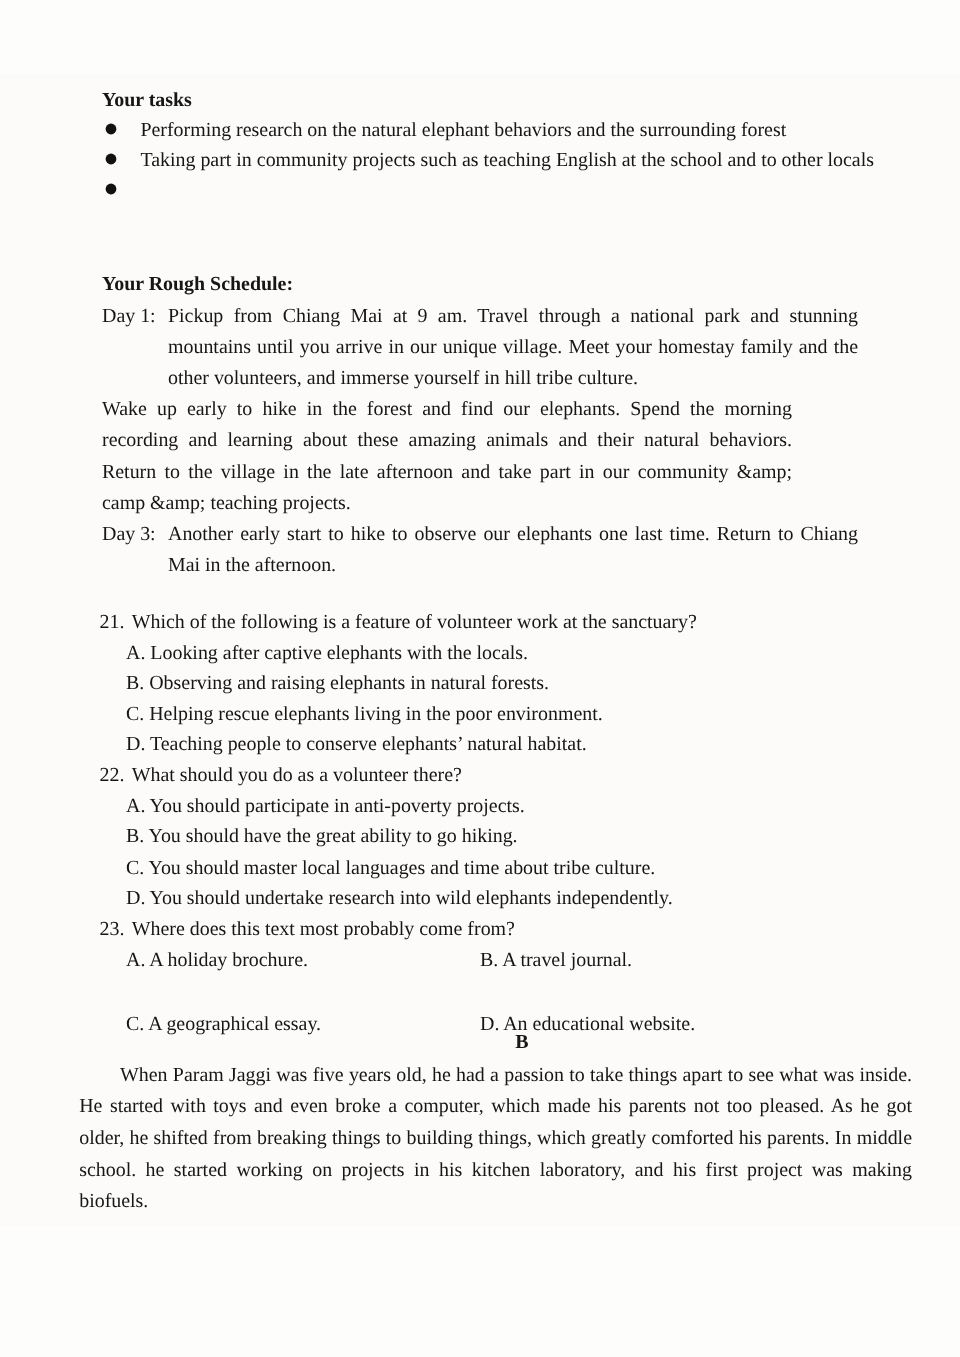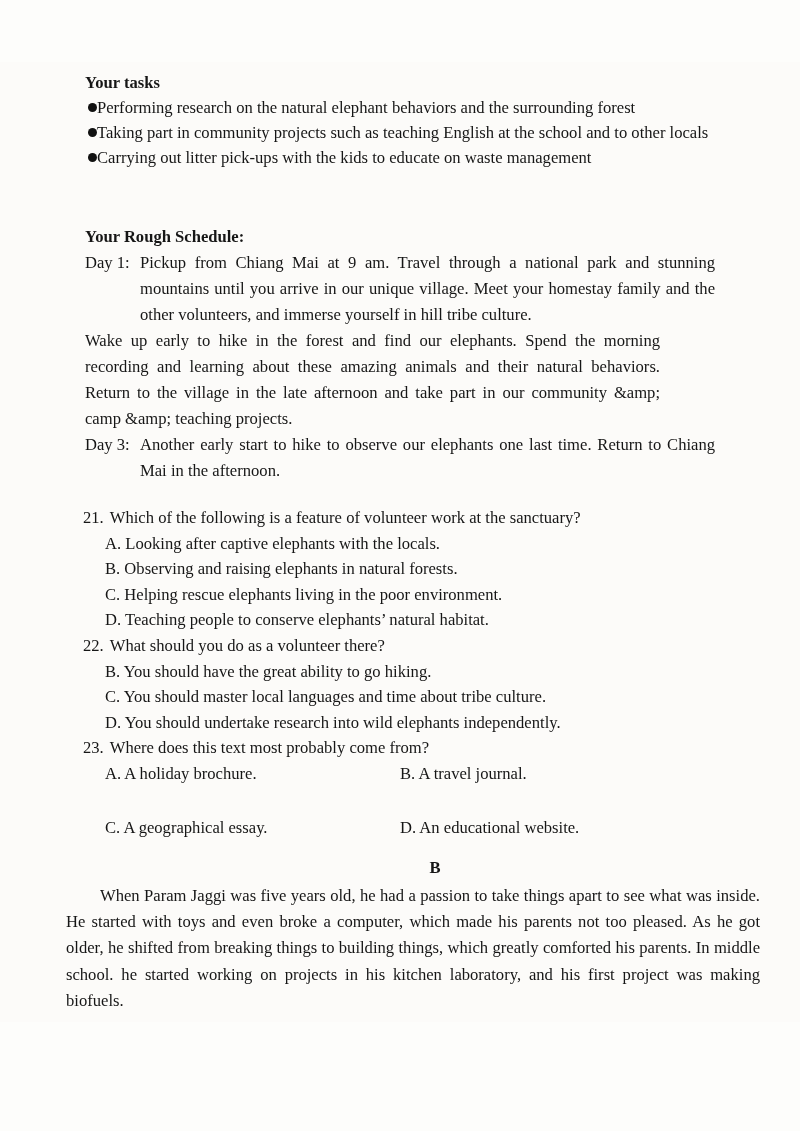--- a/index.html
+++ b/index.html
@@ -35,21 +35,21 @@
     display: flex;
     align-items: flex-start;
   }
   .bullet-dot {
     width: 9px; height: 9px;
     border-radius: 50%;
     background: #111;
     margin: 8px 0 0 3px;
     flex: 0 0 9px;
   }
-  .task-text { margin-left: 0; }
+  .task-text { margin-left: 20px; }
 
   
   #schedule {
     position: absolute;
     left: 85px; top: 224px;
     width: 672px;
     line-height: 26px;
   }
   .day-row {
     display: flex;
@@ -106,21 +106,20 @@
   <div class="task-row">
     <span class="bullet-dot"></span>
     <span class="task-text">Performing research on the natural elephant behaviors and the surrounding forest</span>
   </div>
   <div class="task-row">
     <span class="bullet-dot"></span>
     <span class="task-text">Taking part in community projects such as teaching English at the school and to other locals</span>
   </div>
   <div class="task-row">
     <span class="bullet-dot"></span>
-    <span class="task-text">Carrying out litter pick-ups with the kids to educate on waste management</span>
   </div>
 </div>
 
 <div id="schedule">
   <div class="bold">Your Rough Schedule:</div>
   <div class="day-row">
     <span class="day-label">Day 1:</span>
     <span class="day-text">Pickup from Chiang Mai at 9 am. Travel through a national park and stunning mountains until you arrive in our unique village. Meet your homestay family and the other volunteers, and immerse yourself in hill tribe culture.</span>
   </div>
   <div class="day-row">
@@ -140,20 +139,21 @@
       <div>A. Looking after captive elephants with the locals.</div>
       <div>B. Observing and raising elephants in natural forests.</div>
       <div>C. Helping rescue elephants living in the poor environment.</div>
       <div>D. Teaching people to conserve elephants’ natural habitat.</div>
     </div>
   </div>
 
   <div>
     <div><span class="q-number">22.</span><span>What should you do as a volunteer there?</span></div>
     <div class="q-options">
+      <div>A. You should participate in anti-poverty projects.</div>
       <div>B. You should have the great ability to go hiking.</div>
       <div>C. You should master local languages and time about tribe culture.</div>
       <div>D. You should undertake research into wild elephants independently.</div>
     </div>
   </div>
 
   <div>
     <div><span class="q-number">23.</span><span>Where does this text most probably come from?</span></div>
     <div class="q-options-grid">
       <div>A. A holiday brochure.</div>

